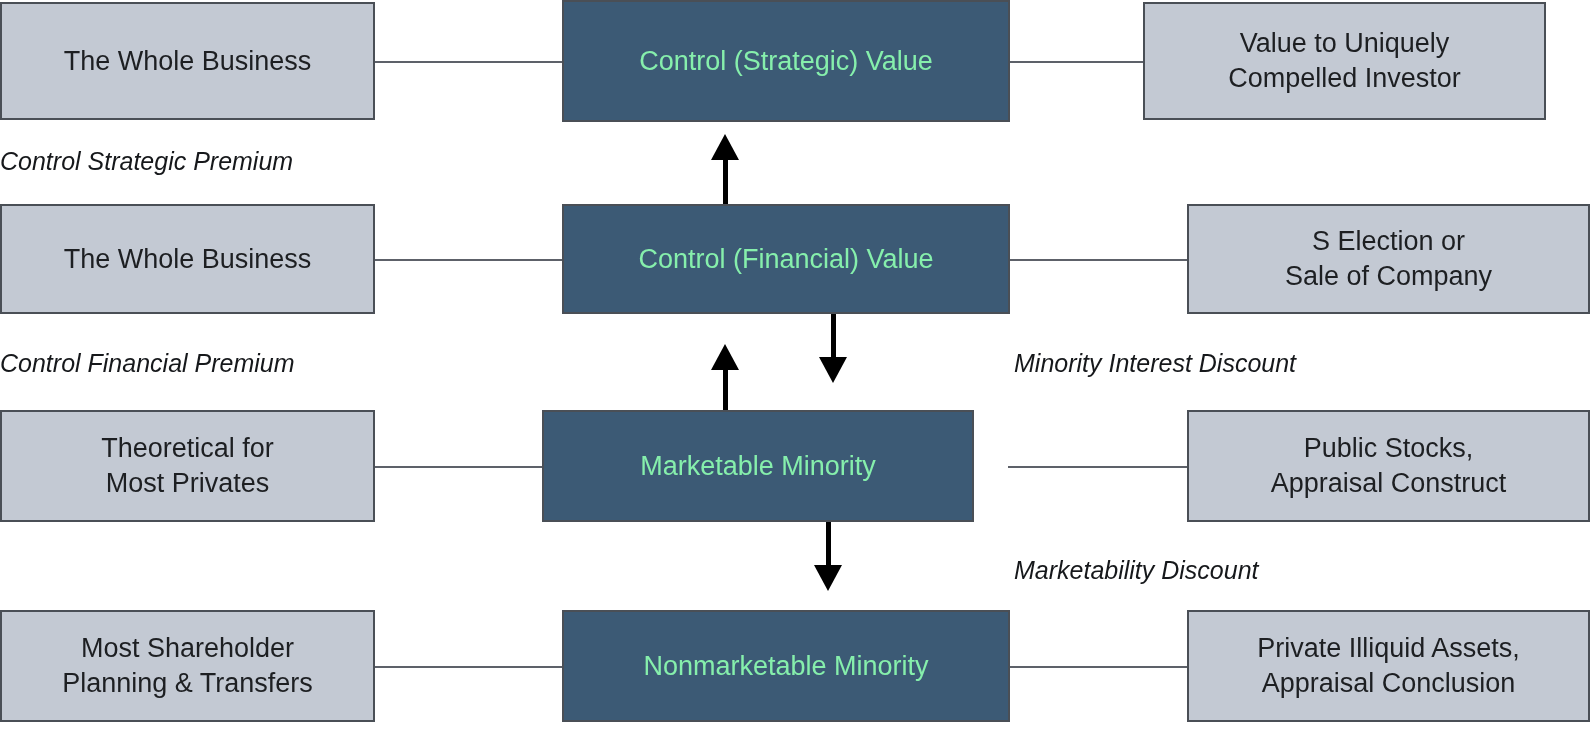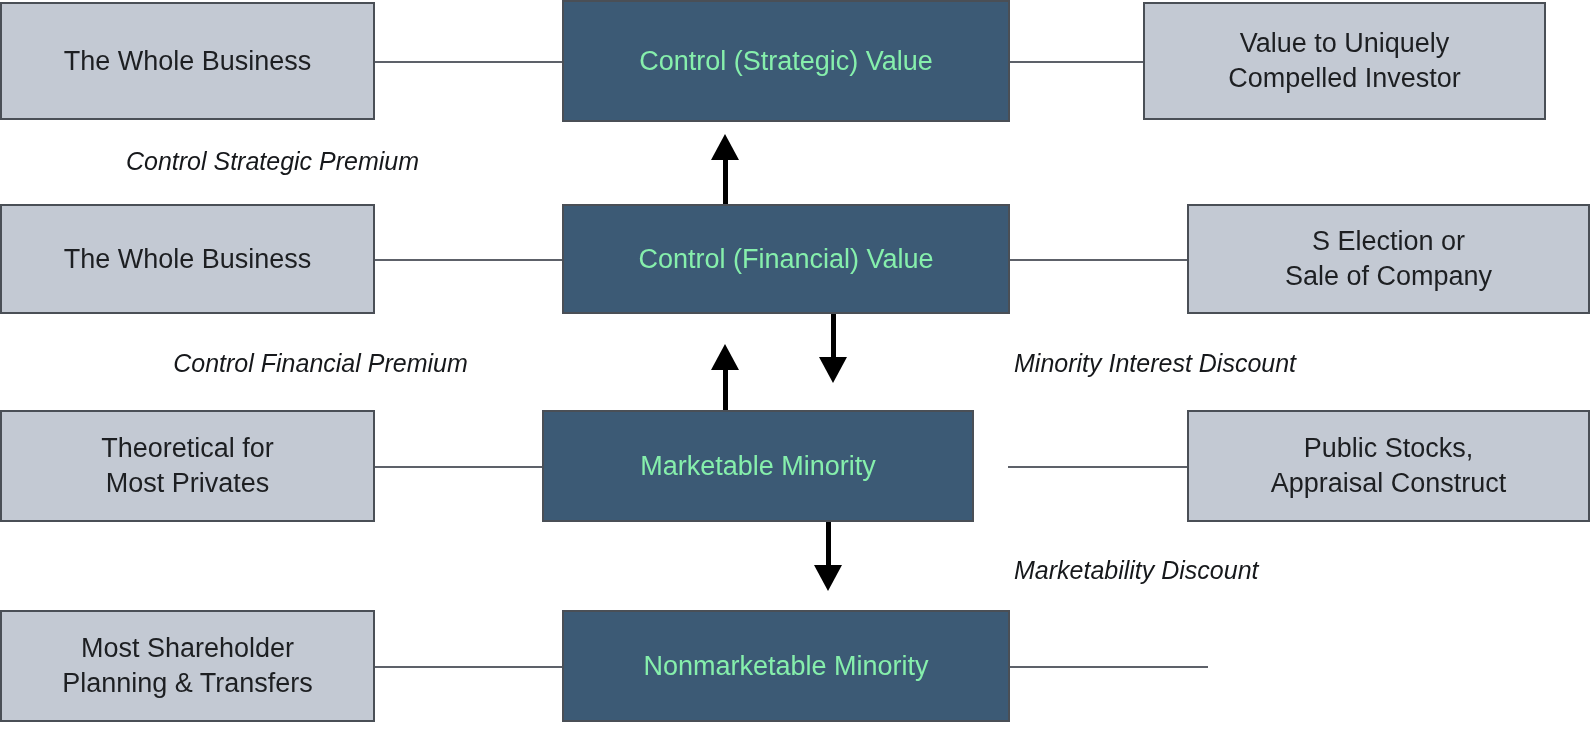--- a/index.html
+++ b/index.html
@@ -70,21 +70,21 @@
   }
 
   .ital-label {
     position: absolute;
     font-style: italic;
     font-size: 25px;
     color: #16181b;
     white-space: nowrap;
   }
   .ital-label.right-align {
-    text-align: center;
+    text-align: left;
   }
 </style>
 </head>
 <body>
 
 <div id="canvas">
 
   <div class="hline" style="left:375px; top:61px; width:199px;"></div>
   <div class="hline" style="left:1008px; top:61px; width:200px;"></div>
 
@@ -115,21 +115,21 @@
 
   <div class="box side" style="left:1187px; top:204px; width:403px; height:110px;">
     <span class="txt">S Election or
 Sale of Company</span>
   </div>
 
   <div class="box center" style="left:562px; top:204px; width:448px; height:110px;">
     <span class="txt">Control (Financial) Value</span>
   </div>
 
-  <div class="ital-label right-align" style="left:0px; top:349px; width:545px;padding-left:48px;">Control Financial Premium</div>
+  <div class="ital-label right-align" style="left:0px; top:349px; width:545px;">Control Financial Premium</div>
 
   <div class="ital-label" style="left:1014px; top:349px; width:420px;">Minority Interest Discount</div>
 
   <div class="vline" style="left:723px; top:370px; height:43px;"></div>
   <div class="arrowhead up" style="left:711px; top:344px;"></div>
 
   <div class="vline" style="left:831px; top:314px; height:44px;"></div>
   <div class="arrowhead down" style="left:819px; top:357px;"></div>
 
   <div class="hline" style="left:375px; top:466px; width:199px;"></div>
@@ -159,14 +159,18 @@
 
   <div class="box center" style="left:562px; top:610px; width:448px; height:112px;">
     <span class="txt">Nonmarketable Minority</span>
   </div>
 
   <div class="box side" style="left:0px; top:610px; width:375px; height:112px;">
     <span class="txt">Most Shareholder
 Planning &amp; Transfers</span>
   </div>
 
+  <div class="box side" style="left:1187px; top:610px; width:403px; height:112px;">
+    <span class="txt">Private Illiquid Assets,
+Appraisal Conclusion</span>
+  </div>
 
 </div>
 
 </body></html>

